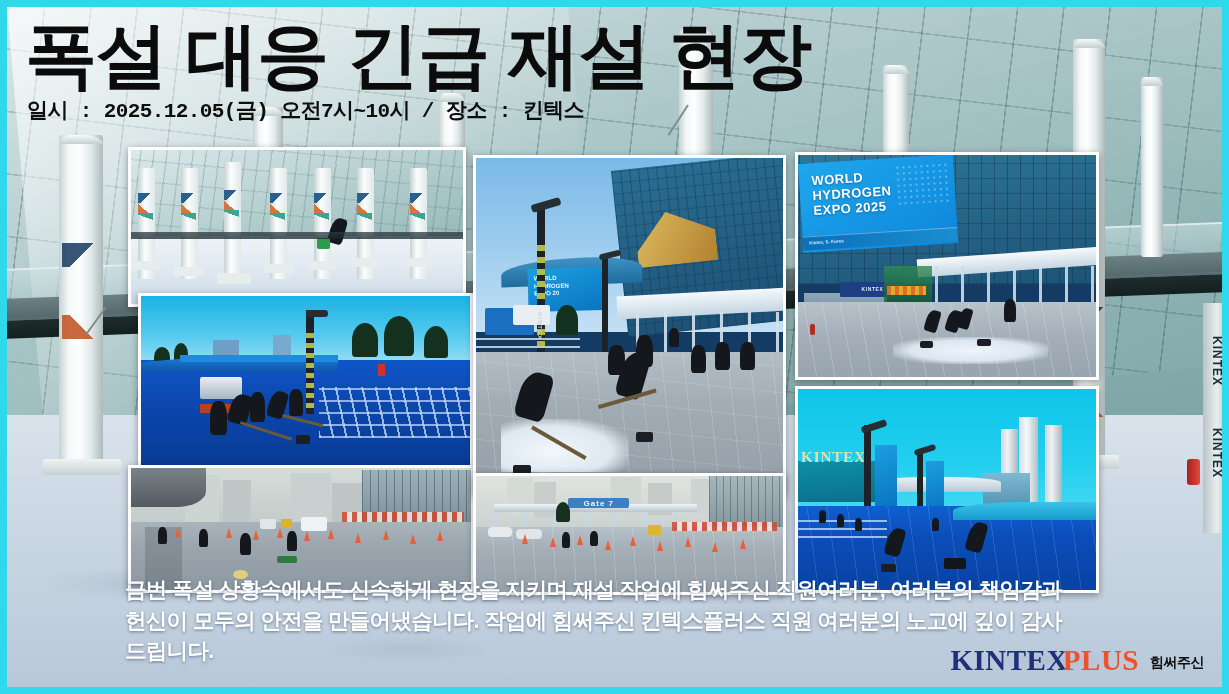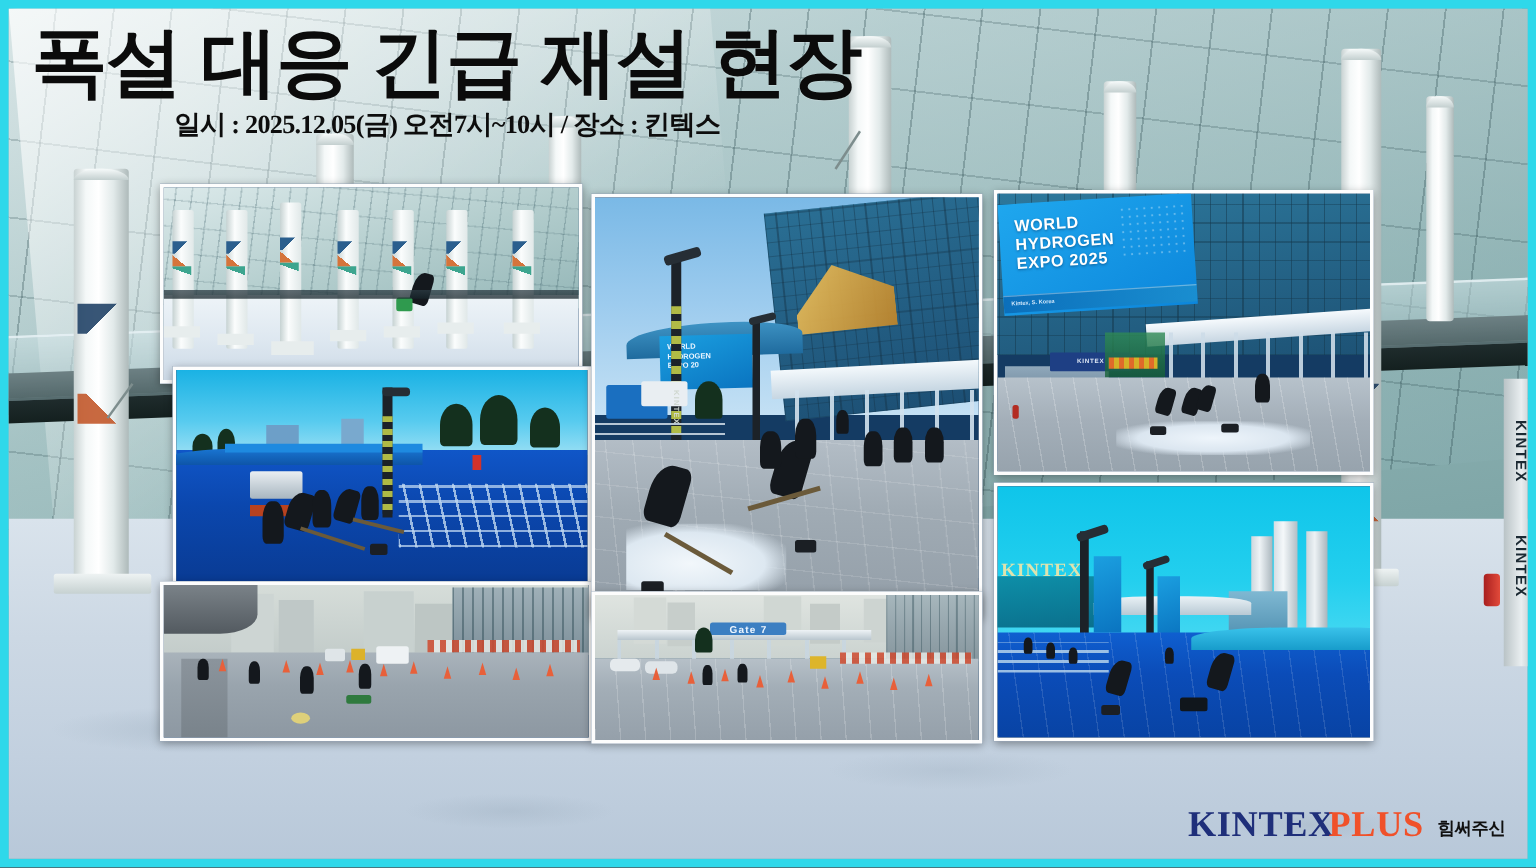--- a/index.html
+++ b/index.html
@@ -90,32 +90,31 @@
       linear-gradient(45deg, #c3592c 0 50%, transparent 50%);
     background-size:100% 25%, 100% 25%;
     background-repeat:no-repeat;
     background-position:0 0, 0 100%;
     opacity:.9;
   }
 
   
   #title-block { position:absolute; left:18px; top:10px; z-index:40; }
   #main-title {
-    font-size:61px; font-weight:900; color:#0b0b0b;
+    font-size:72px; font-weight:900; color:#0b0b0b;
     letter-spacing:-1px; line-height:1.06;
     font-family:"Liberation Sans","DejaVu Sans",sans-serif;
     text-shadow:0 1px 0 rgba(255,255,255,.18);
     white-space:nowrap;
   }
   #subtitle {
     margin-top:3px; margin-left:2px;
     font-size:21px; font-weight:800; color:#0d0d0d;
     letter-spacing:-.6px; white-space:nowrap;
-    font-family:Liberation Serif, serif;
-    text-align:center;
+    font-family:Liberation Mono, monospace;
   }
 
   
   .photo {
     position:absolute;
     border:3px solid #fdfdfd;
     box-shadow:0 2px 7px rgba(0,0,0,.38);
     overflow:hidden;
     background:#143b63;
   }
@@ -687,20 +686,25 @@
       <div class="worker bend" style="left:57%; top:66%; width:17px; height:30px;"></div>
       <div style="position:absolute; left:49%; top:84%; width:22px; height:11px;
                   background:#10161c; border-radius:2px;"></div>
       <div class="worker" style="left:45%; top:64%; width:7px; height:13px;"></div>
       <div class="worker" style="left:7%;  top:60%; width:7px; height:13px;"></div>
       <div class="worker" style="left:13%; top:62%; width:7px; height:13px;"></div>
       <div class="worker" style="left:19%; top:64%; width:7px; height:13px;"></div>
     </div>
   </div>
 
+  <div id="caption">
+    <div>금번 폭설  상황속에서도 신속하게 현장을 지키며 재설 작업에 힘써주신 직원여러분, 여러분의 책임감과</div>
+    <div>헌신이 모두의 안전을 만들어냈습니다. 작업에 힘써주신 킨텍스플러스 직원 여러분의 노고에 깊이 감사</div>
+    <div>드립니다.</div>
+  </div>
 
   <div id="logo-row">
     <div style="display:flex; align-items:baseline;">
       <span id="logo-kintex">KINTEX</span>
       <span id="logo-plus">PLUS</span>
     </div>
     <span id="logo-team">힘써주신</span>
   </div>
 
 </div>

